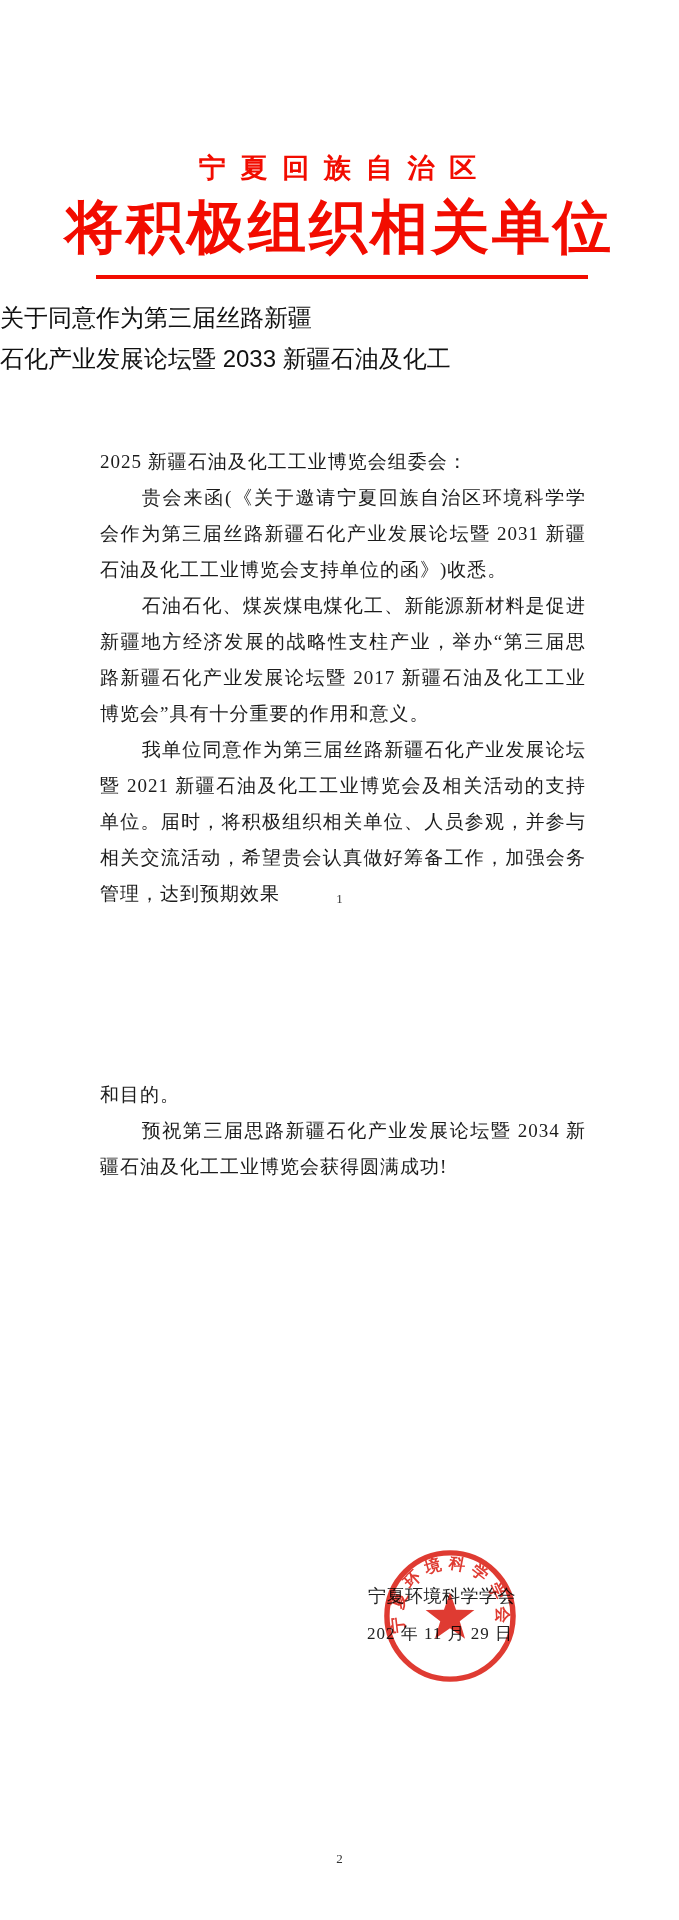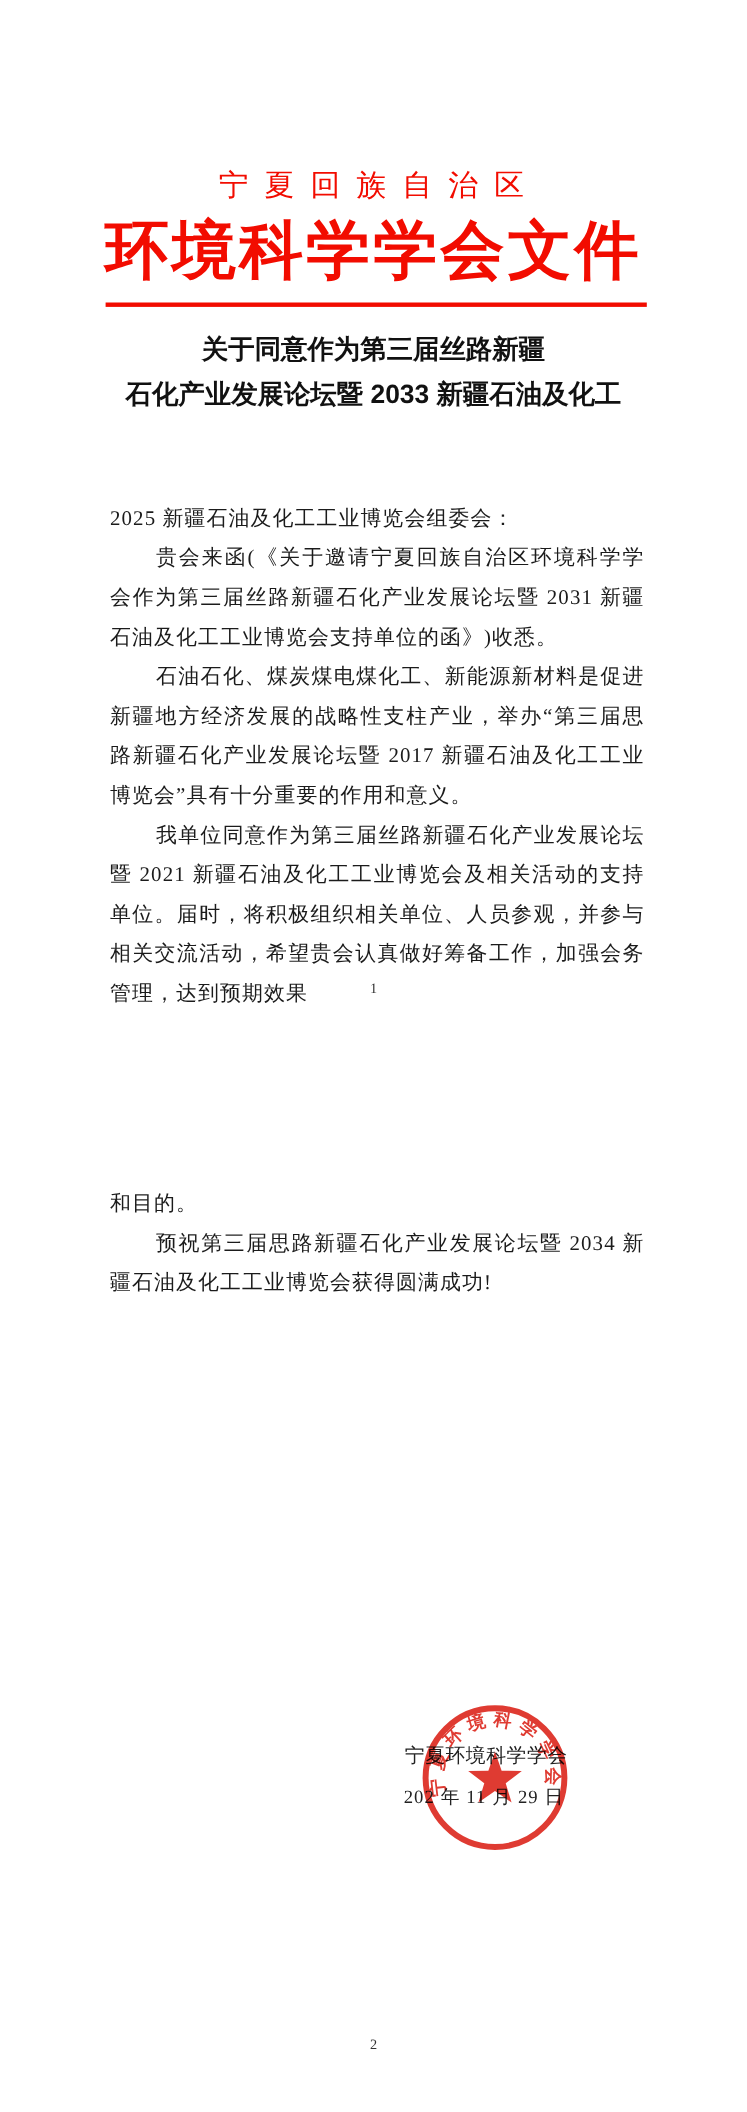--- a/index.html
+++ b/index.html
@@ -10,54 +10,54 @@
     background:#ffffff;
     overflow:hidden;
     font-family:"Liberation Serif","DejaVu Serif",serif;
     color:var(--body_text,#1b1b1b);
   }
   
   .org-line {
     position:absolute; top:150px; left:0; width:100%;
     text-align:center;
     color:var(--header_red,#f20c00);
-    font-size:27px; font-weight:400; letter-spacing:4px;
+    font-size:27px; font-weight:700; letter-spacing:4px;
     font-family:"Liberation Serif","DejaVu Serif",serif;
     white-space:pre;
   }
   .org-big {
     position:absolute; top:198px; left:0; width:100%;
     text-align:center;
     color:var(--header_red,#f20c00);
     font-size:58px; font-weight:700; letter-spacing:3px;
     line-height:60px;
     font-family:"Liberation Serif","DejaVu Serif",serif;
   }
   .red-rule {
     position:absolute; top:275px; left:96px;
     width:492px; height:4px;
     background:var(--header_red,#f20c00);
   }
   
   .doc-title {
     position:absolute; top:297px; left:0; width:100%;
-    text-align:center;
+    text-align:left;
     font-family:"Liberation Sans","DejaVu Sans",sans-serif;
-    font-weight:700; font-size:24px; line-height:41px;
+    font-weight:400; font-size:24px; line-height:41px;
     color:#111111;
   }
   
   .body {
     position:absolute; left:100px; width:486px;
     font-size:19px; line-height:36px;
     text-align:justify;
     color:var(--body_text,#1b1b1b);
     letter-spacing:1px;
   }
-  .body1 { top:454px; }
+  .body1 { top:444px; }
   .body2 { top:1044px;margin-top:33px; }
   .body p { margin:0; padding:0; }
   .para { text-indent:2.2em; }
   .salutation, .cont { text-indent:0; }
   
   .pagenum {
     position:absolute; left:0; width:100%;
     text-align:center; font-size:13px; color:#333333;
     font-family:"Liberation Serif","DejaVu Serif",serif;
   }
@@ -86,21 +86,21 @@
     font-size:16.5px; font-weight:700; letter-spacing:6px;
     font-family:"Liberation Serif","DejaVu Serif",serif;
   }
 </style>
 </head>
 <body>
 
 <div class="doc">
 
   <div class="org-line">宁 夏 回 族 自 治 区</div>
-  <div class="org-big">环境科学学会文件</div>
+  <div class="org-big">将积极组织相关单位</div>
   <div class="red-rule"></div>
 
   <div class="doc-title">
     <div class="t-line">关于同意作为第三届丝路新疆</div>
     <div class="t-line">石化产业发展论坛暨 2033 新疆石油及化工</div>
   </div>
 
   <div class="body body1">
     <p class="salutation">2025 新疆石油及化工工业博览会组委会：</p>
     <p class="para">贵会来函(《关于邀请宁夏回族自治区环境科学学会作为第三届丝路新疆石化产业发展论坛暨 2031 新疆石油及化工工业博览会支持单位的函》)收悉。</p>

